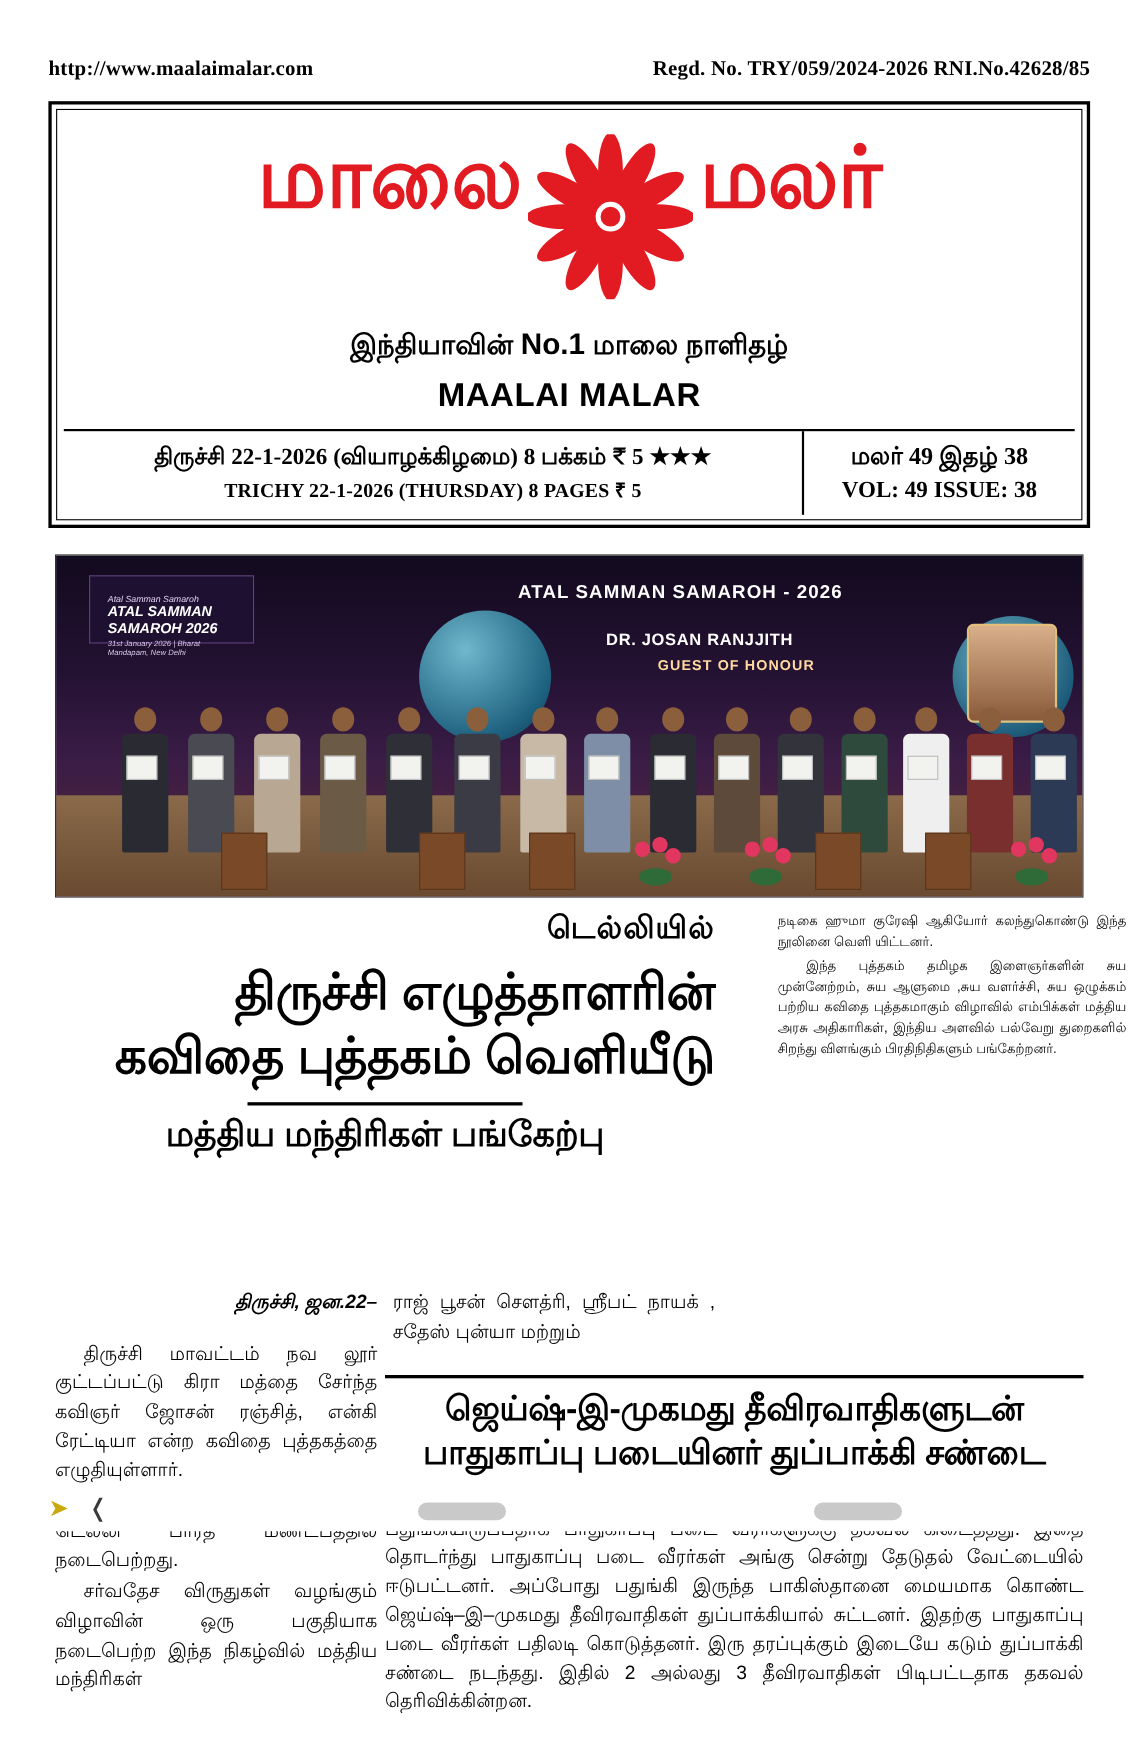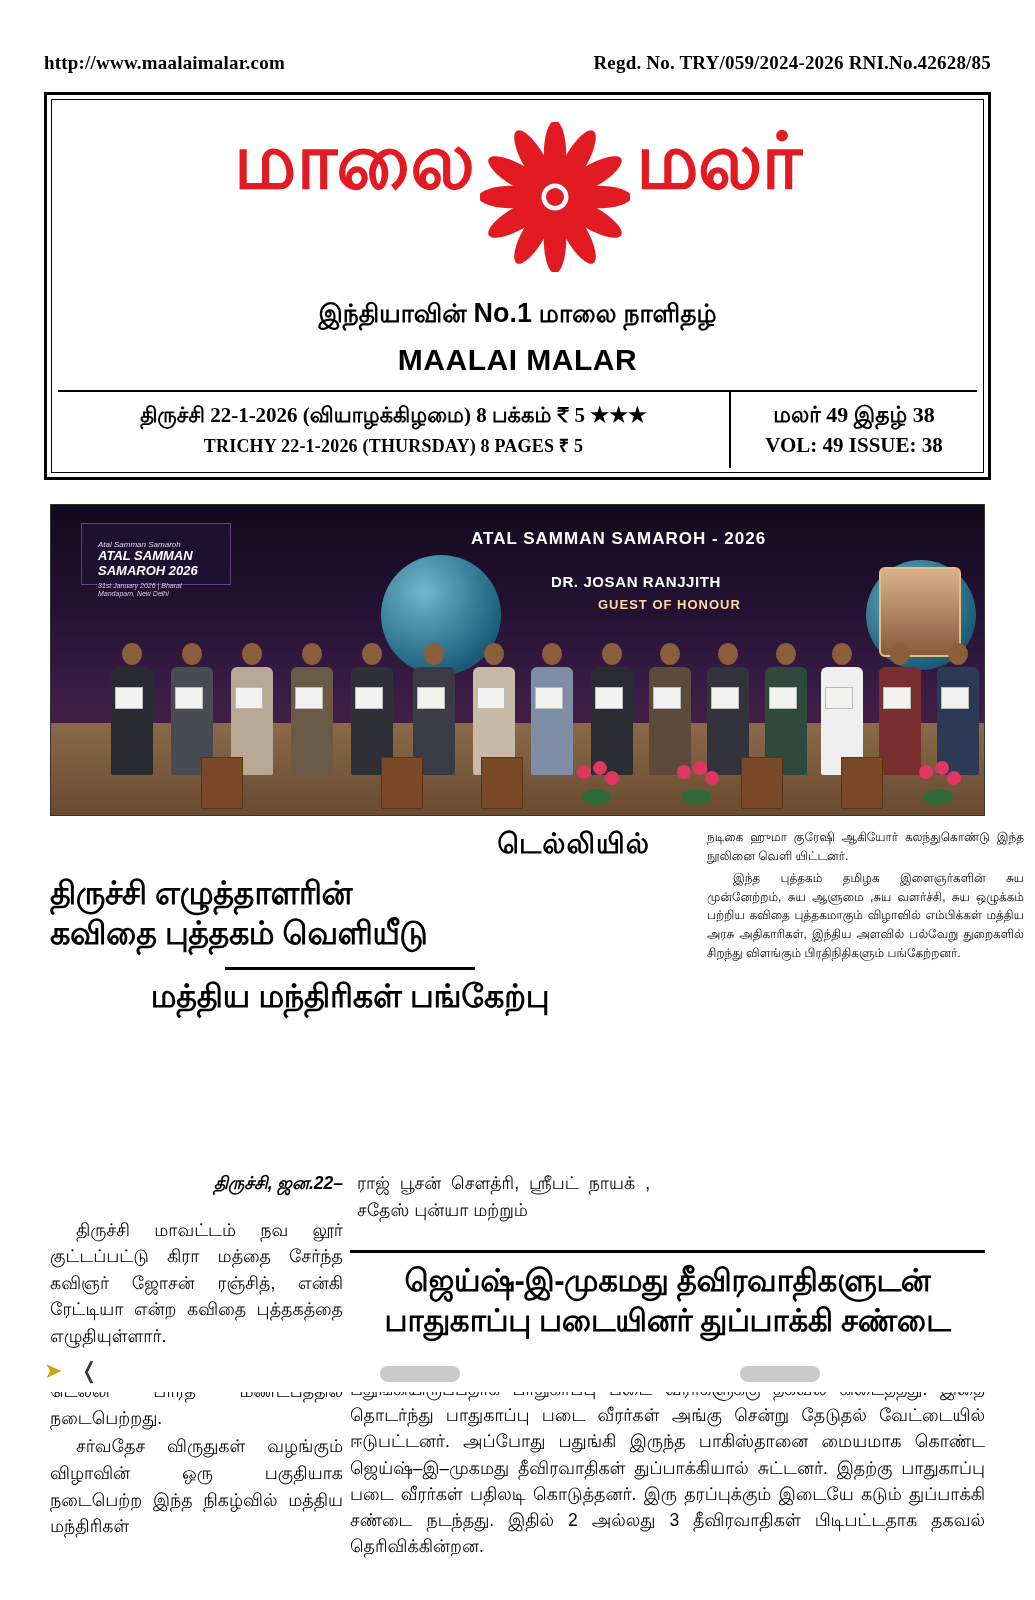--- a/index.html
+++ b/index.html
@@ -321,24 +321,24 @@
   }
   .kicker {
     text-align: right;
     font-family: "Liberation Sans", sans-serif;
     font-weight: bold;
     font-size: 28px;
     letter-spacing: 1px;
     margin-bottom: 10px;
   }
   .headline {
-    text-align: left;
-    font-family: "Liberation Sans", sans-serif;
-    font-weight: bold;
-    font-size: 32px;
+    text-align: right;
+    font-family: "Liberation Sans", sans-serif;
+    font-weight: bold;
+    font-size: 46px;
     line-height: 1.25;
     letter-spacing: -.5px;
   }
   .rule-short {
     width: 250px;
     height: 3px;
     background: #000;
     margin: 14px auto 8px;
   }
   .subhead {

